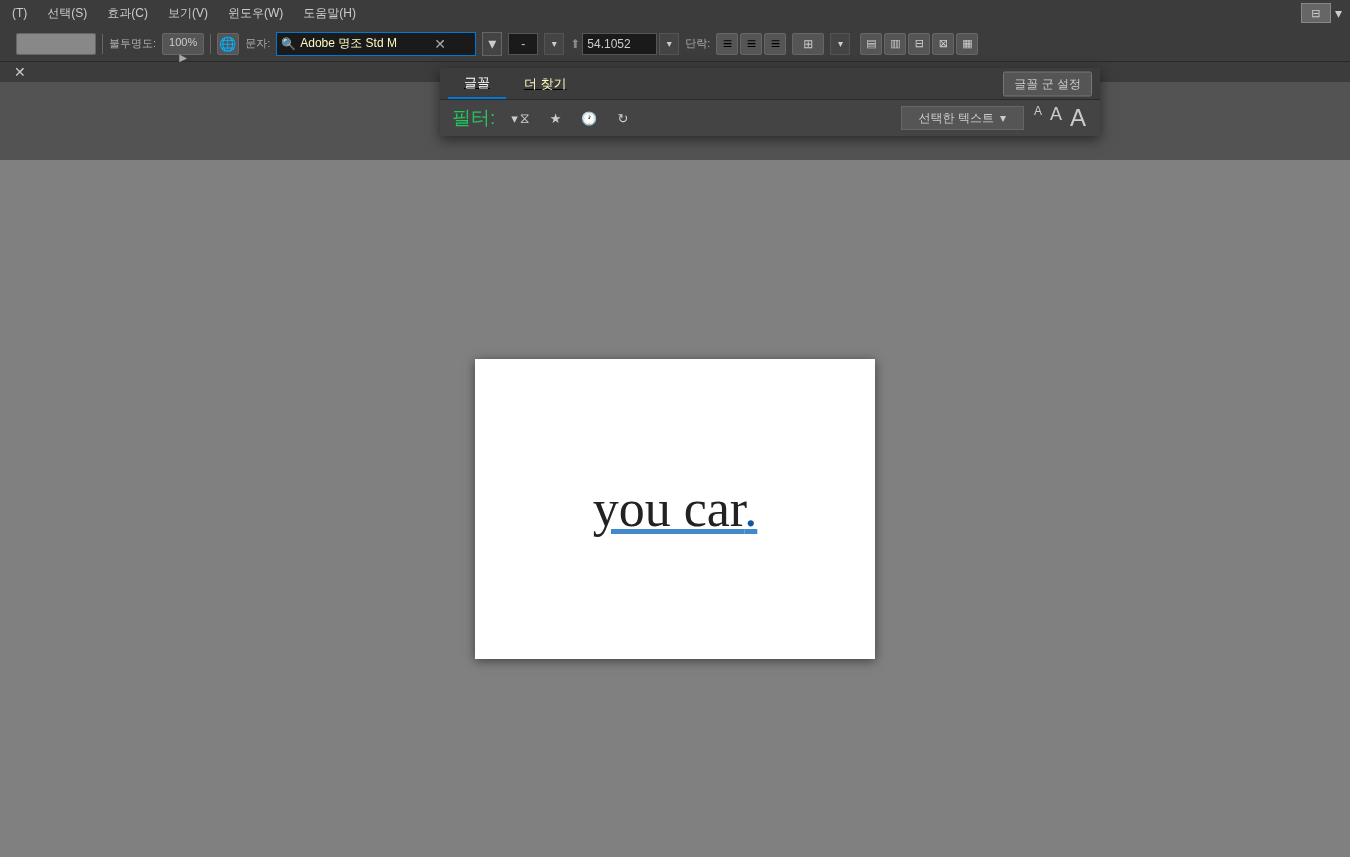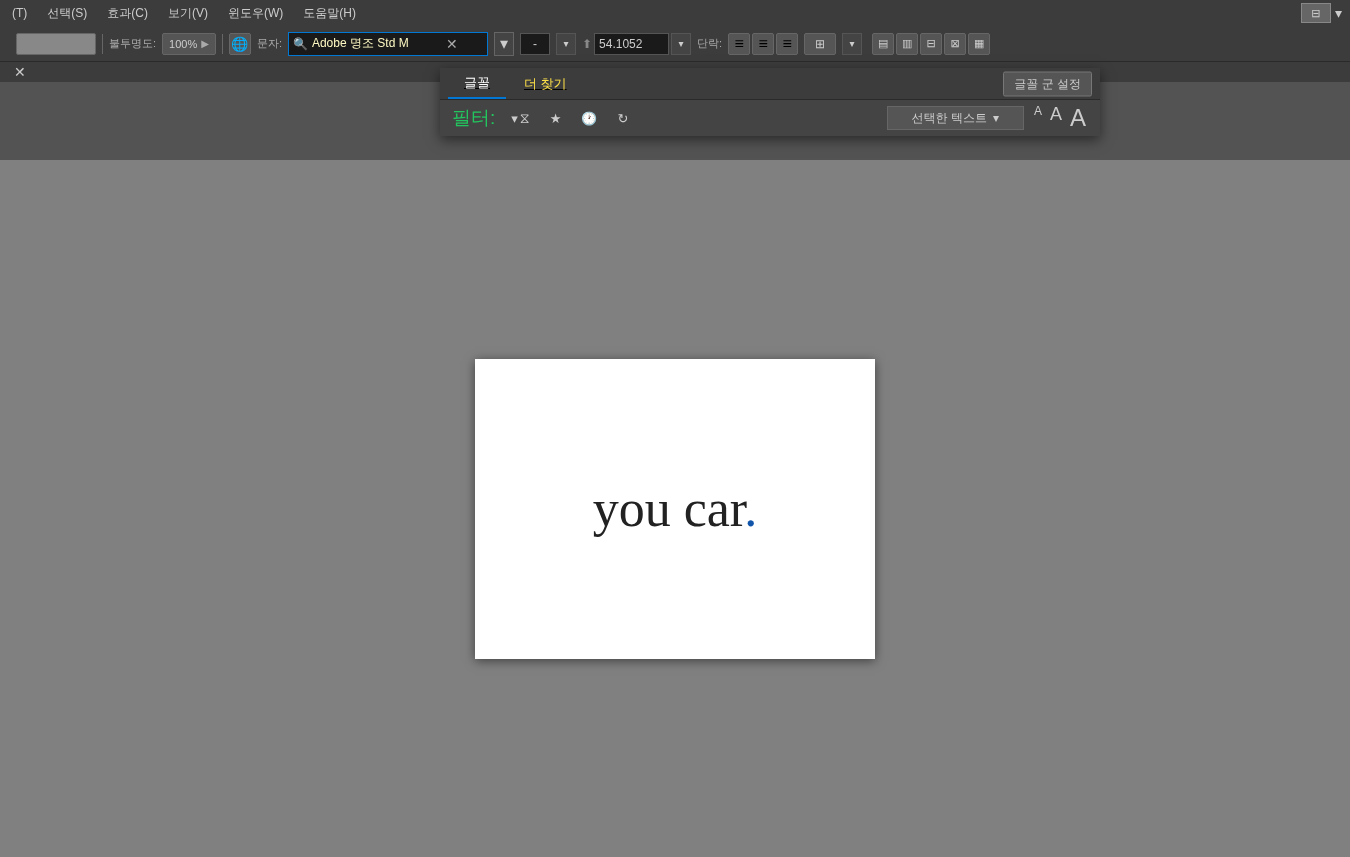--- a/index.html
+++ b/index.html
@@ -43,20 +43,21 @@
       background: #555;
       border: 1px solid #666;
       color: #ccc;
       font-size: 11px;
       padding: 2px 6px;
       height: 22px;
       display: flex;
       align-items: center;
       gap: 4px;
       border-radius: 2px;
+      flex-direction: column;
     }
 
     .font-search-box {
       display: flex;
       align-items: center;
       background: #1a1a1a;
       border: 1px solid #0078d4;
       height: 24px;
       padding: 0 4px;
       gap: 4px;
@@ -122,21 +123,21 @@
 
     .tab.active {
       color: #ffffff;
       border-bottom: 2px solid #0078d4;
     }
 
     .tab-find-more {
       padding: 6px 16px;
       font-size: 13px;
       cursor: pointer;
-      color: #fde047;
+      color: #fef9c3;
       height: 100%;
       display: flex;
       align-items: center;
     }
 
     
     .font-group-btn {
       position: absolute;
       right: 8px;
       top: 50%;
@@ -182,21 +183,21 @@
       display: flex;
       align-items: center;
       gap: 8px;
     }
 
     .selected-text-dropdown {
       background: #555;
       border: 1px solid #666;
       color: #ccc;
       font-size: 12px;
-      padding: 2px 24px;
+      padding: 2px 17px;
       height: 24px;
       display: flex;
       align-items: center;
       gap: 6px;
       cursor: pointer;
     }
 
     .size-preview-btns {
       display: flex;
       gap: 4px;
@@ -378,21 +379,21 @@
   </div>
 </div>
 
 <div style="background:#3c3c3c; height:20px; display:flex; align-items:center; padding:0 8px;">
   <span class="close-x">✕</span>
 </div>
 
 <div class="main-canvas">
   <div class="canvas-page">
     <div class="canvas-text">
-      <span style="text-decoration-color: #4488cc;">you car<span style="color:#1155aa;">.</span></span>
+      <span style="text-decoration: underline; text-decoration-color: #4488cc;">you car<span style="color:#1155aa;">.</span></span>
     </div>
   </div>
 </div>
 
 <div class="font-panel">
 
   <div class="tabs-row">
     <div class="tab active">글꼴</div>
     <div class="tab-find-more">더 찾기</div>
 

